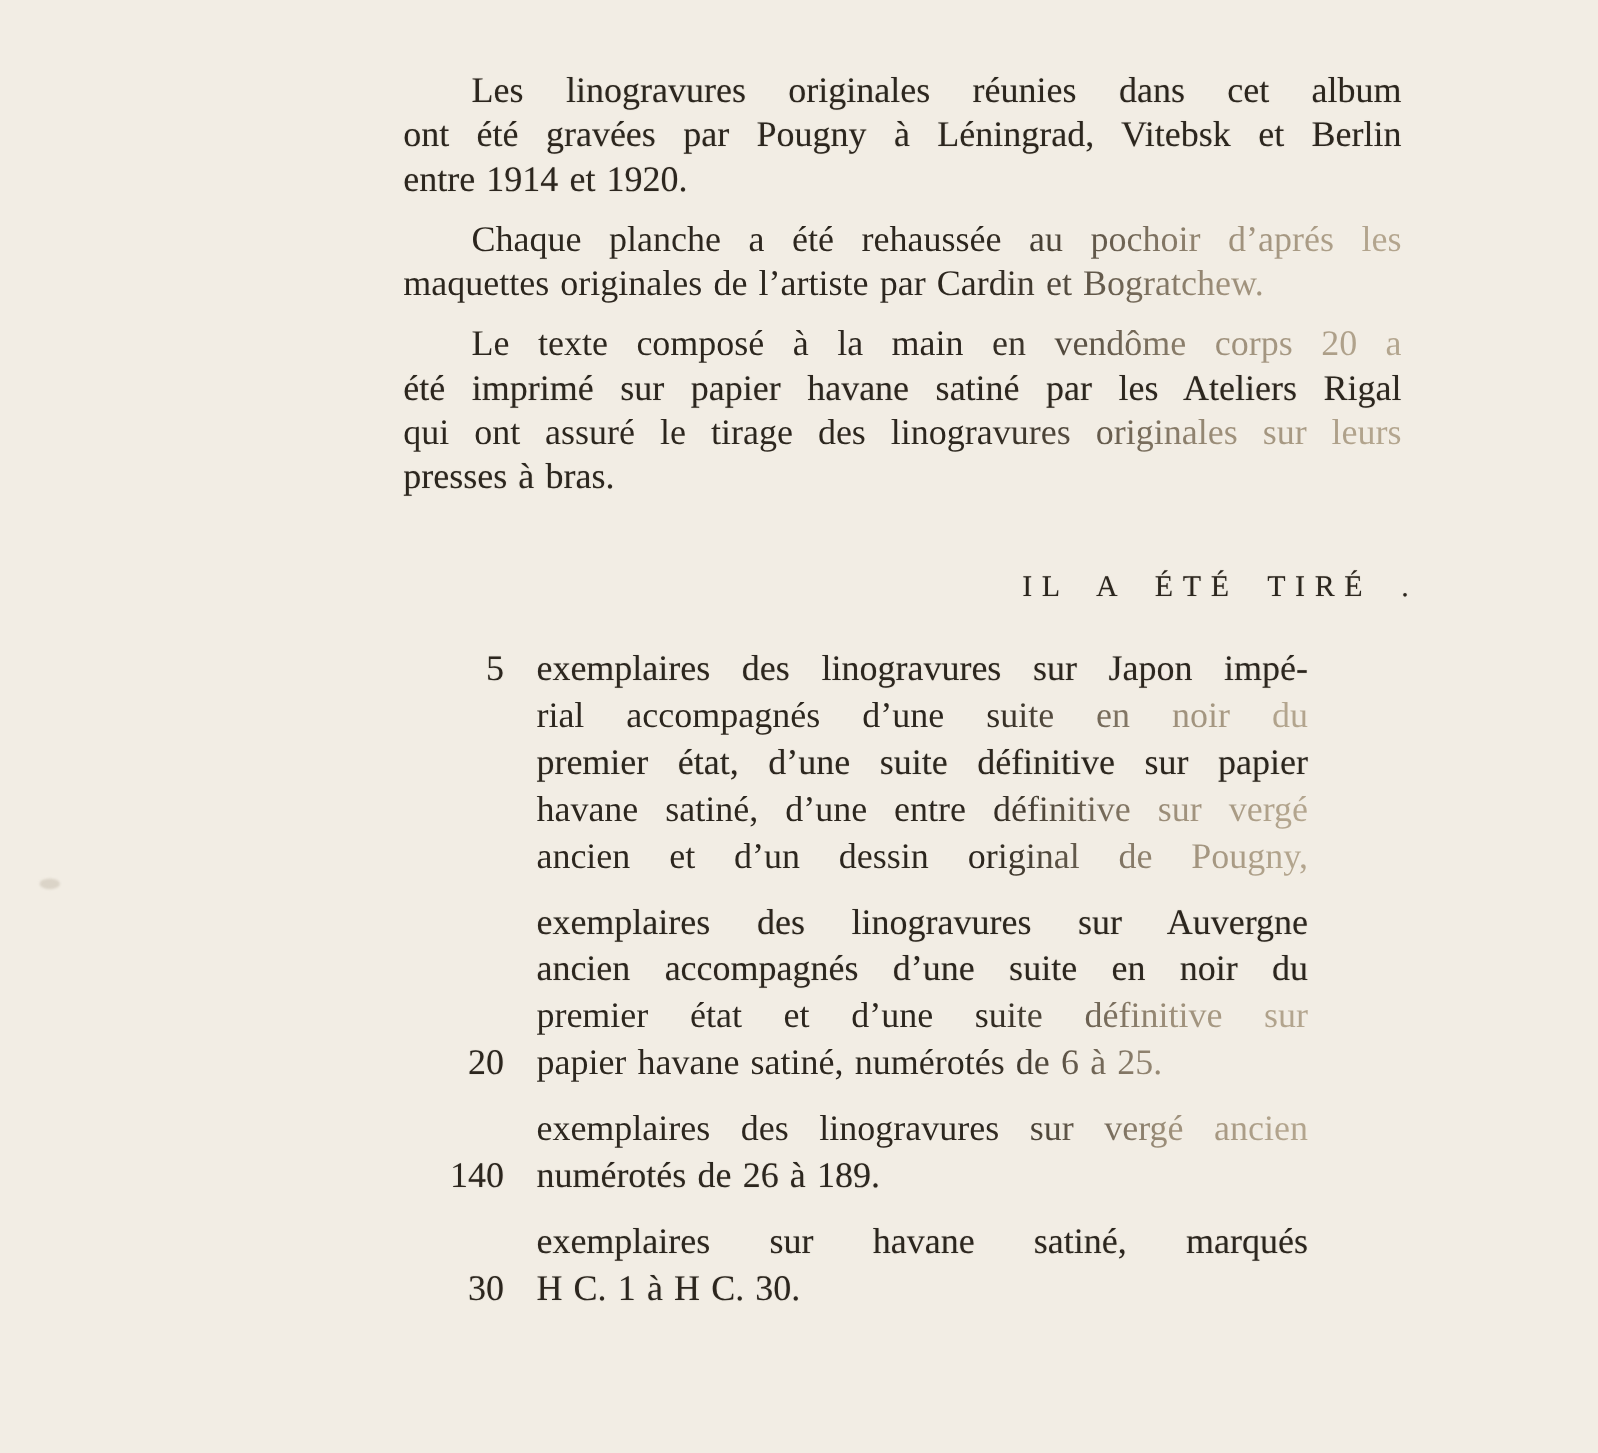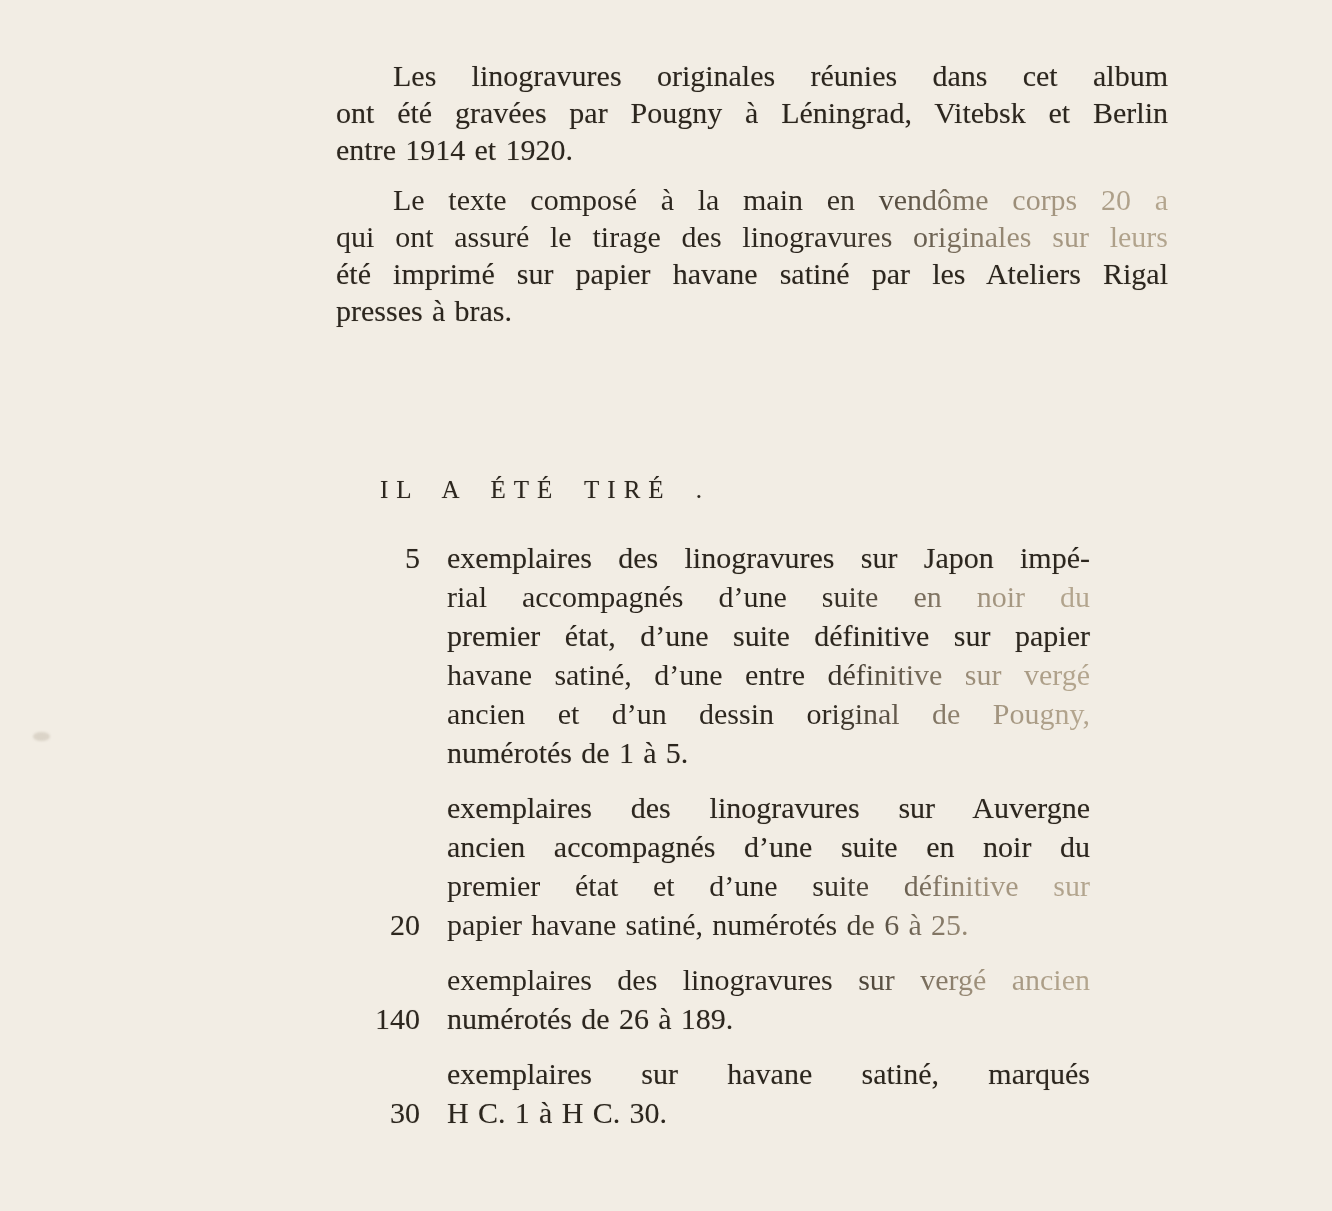--- a/index.html
+++ b/index.html
@@ -54,21 +54,21 @@
   .intro .line.first { text-indent: 57px; }
 
   .heading {
     position: absolute;
     left: 350px;
     top: 476px;
     width: 832px;
     margin: 0;
     font-size: 25px;
     font-weight: normal;
-    text-align: left;
+    text-align: right;
     letter-spacing: 0.32em;
     word-spacing: 0.4em;
     color: var(--ink);
     text-shadow: 0 0 1px rgba(44, 38, 30, 0.25);
     padding-left: 30px;
   }
 
   .editions {
     position: absolute;
     left: 350px;
@@ -110,39 +110,42 @@
 
   <div class="smudge"></div>
 
   <section class="intro">
     <div class="paragraph">
         <div class="line first">Les linogravures originales réunies dans cet album</div>
         <div class="line">ont été gravées par Pougny à Léningrad, Vitebsk et Berlin</div>
         <div class="line last">entre 1914 et 1920.</div>
       </div>
     <div class="paragraph">
+        <div class="line first fade">Chaque planche a été rehaussée au pochoir d’aprés les</div>
+        <div class="line last fade">maquettes originales de l’artiste par Cardin et Bogratchew.</div>
+      </div>
+    <div class="paragraph">
         <div class="line first fade">Le texte composé à la main en vendôme corps 20 a</div>
+        <div class="line">été imprimé sur papier havane satiné par les Ateliers Rigal</div>
         <div class="line fade">qui ont assuré le tirage des linogravures originales sur leurs</div>
-        <div class="line">été imprimé sur papier havane satiné par les Ateliers Rigal</div>
         <div class="line last">presses à bras.</div>
       </div>
   </section>
 
   <h1 class="heading">IL A ÉTÉ TIRÉ .</h1>
 
   <section class="editions">
     <div class="edition-item">
       <div class="edition-count">5</div>
       <div class="edition-body">
           <div class="line first">exemplaires des linogravures sur Japon impé-</div>
           <div class="line fade">rial accompagnés d’une suite en noir du</div>
           <div class="line">premier état, d’une suite définitive sur papier</div>
           <div class="line fade">havane satiné, d’une entre définitive sur vergé</div>
           <div class="line fade">ancien et d’un dessin original de Pougny,</div>
-          <div class="line last">numérotés de 1 à 5.</div>
         </div>
     </div>
     <div class="edition-item">
       <div class="edition-count">20</div>
       <div class="edition-body">
           <div class="line first">exemplaires des linogravures sur Auvergne</div>
           <div class="line">ancien accompagnés d’une suite en noir du</div>
           <div class="line fade">premier état et d’une suite définitive sur</div>
           <div class="line last fade">papier havane satiné, numérotés de 6 à 25.</div>
         </div>

